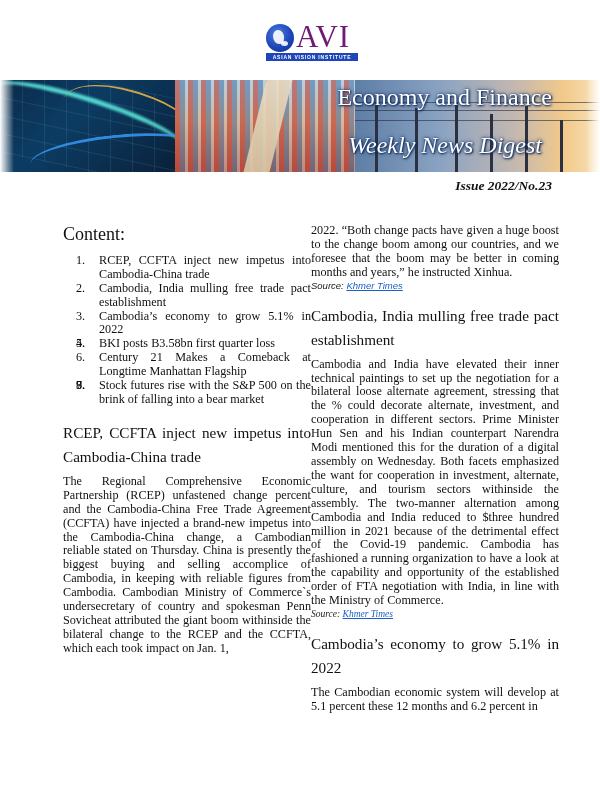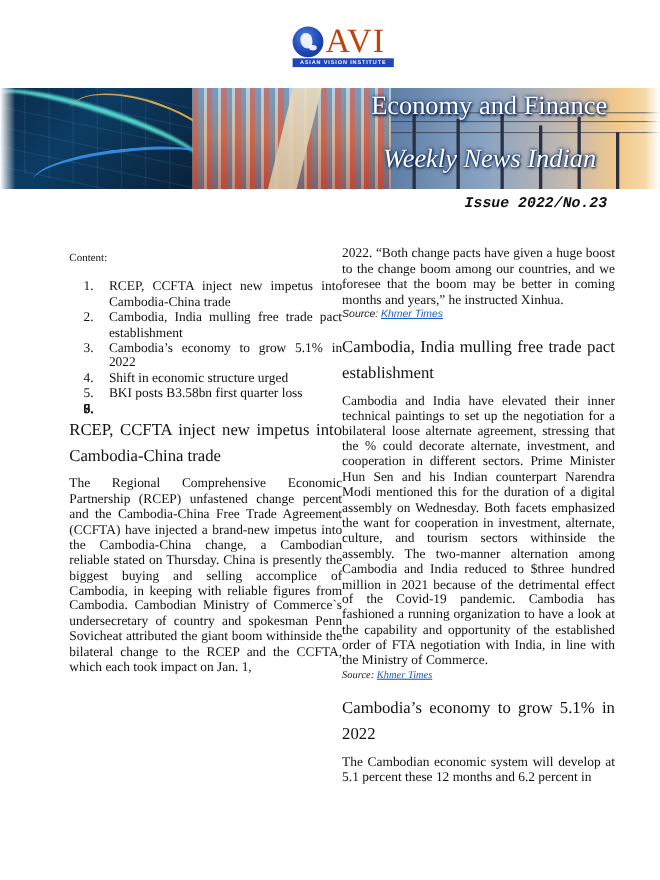--- a/index.html
+++ b/index.html
@@ -8,21 +8,21 @@
 
   
   .logo { position: absolute; left: 266px; top: 22px; width: 92px; height: 40px; }
   .logo .globe { position: absolute; left: 0; top: 2px; width: 28px; height: 28px; border-radius: 50%;
     background: radial-gradient(circle at 40% 35%, #4d7fe0 0%, #1e46b8 55%, #122f8a 100%); }
   .logo .globe::before { content: ""; position: absolute; left: 7px; top: 6px; width: 11px; height: 14px;
     background: #ffffff; border-radius: 45% 55% 40% 60%; opacity: 0.9; }
   .logo .globe::after { content: ""; position: absolute; left: 15px; top: 17px; width: 7px; height: 5px;
     background: #ffffff; border-radius: 50%; opacity: 0.9; }
   .logo .word { position: absolute; left: 30px; top: -2px; font-family: "Liberation Serif", serif;
-    font-size: 31px; color: #c2410c; letter-spacing: 1px; line-height: 34px; }
+    font-size: 31px; color: #701a75; letter-spacing: 1px; line-height: 34px; }
   .logo .tagline { position: absolute; left: 0; top: 31px; width: 92px; height: 8px; background: #1e46b8;
     color: #fff; font-family: "Liberation Sans", sans-serif; font-size: 5px; font-weight: bold;
     letter-spacing: 0.8px; text-align: center; line-height: 8px; }
 
   
   .banner { position: absolute; left: 0; top: 80px; width: 600px; height: 92px; overflow: hidden; }
   .banner .panel1 { position: absolute; left: 0; top: 0; width: 180px; height: 92px;
     background: linear-gradient(135deg, #0b2a4a 0%, #0c3c63 40%, #0a2038 100%);
     -webkit-mask-image: linear-gradient(to right, transparent 0, #000 14px); }
   .banner .panel1 .line1 { position: absolute; left: -10px; top: 18px; width: 200px; height: 40px;
@@ -44,29 +44,29 @@
   .banner .panel3 { position: absolute; left: 355px; top: 0; width: 245px; height: 92px;
     background: linear-gradient(90deg, #5e7ea6 0%, #8aa3c2 35%, #c3b8b0 65%, #f2c98a 85%, #f7e2b8 100%);
     -webkit-mask-image: linear-gradient(to left, transparent 0, #000 14px); }
   .banner .panel3 .tower { position: absolute; bottom: 0; width: 3px; background: #2b3140; }
   .banner .panel3 .wire { position: absolute; left: 0; width: 245px; height: 1px; background: rgba(40,40,60,0.6); }
   .banner-title { position: absolute; right: 48px; top: 4px; font-family: "Liberation Serif", serif;
     font-size: 24px; color: #ffffff; text-shadow: 0 0 4px #1b3a6e, 0 0 2px #1b3a6e, 1px 1px 2px #0f2447; white-space: nowrap; }
   .banner-subtitle { position: absolute; right: 58px; top: 52px; font-family: "Liberation Serif", serif;
     font-style: italic; font-size: 24px; color: #ffffff; text-shadow: 0 0 4px #1b3a6e, 0 0 2px #1b3a6e, 1px 1px 2px #0f2447; white-space: nowrap; }
 
-  .issue { position: absolute; right: 48px; top: 178px; font-family: Liberation Mono, monospace;
+  .issue { position: absolute; right: 48px; top: 178px; font-family: Liberation Serif, serif;
     font-style: italic; font-weight: bold; font-size: 13.5px; color: #111; }
 
   
   .col { position: absolute; top: 224px; width: 248px; font-size: 12.2px; line-height: 13.9px; }
   .col-left { left: 63px; }
   .col-right { left: 311px; }
 
-  .toc-title { font-size: 10px; margin-top: 4px; margin-bottom: 12px; }
+  .toc-title { font-size: 18px; margin-top: 4px; margin-bottom: 12px; }
   .toc { list-style: none; padding-left: 0; }
   .toc li { position: relative; padding-left: 36px; text-align: justify; text-align-last: left; margin-bottom: 0; }
   .toc li .num { position: absolute; left: 13px; top: 0; width: 20px; text-align: left; }
 
   h2 { font-weight: normal; font-size: 15.2px; line-height: 24px; text-align: justify; text-align-last: left; }
   .col-left h2 { margin-top: 14px; margin-bottom: 6px; }
   .col-right h2 { margin-top: 8px; margin-bottom: 6px; }
   p.body { text-align: justify; }
   .source { font-family: "Liberation Sans", "DejaVu Sans", sans-serif; font-style: italic; font-size: 9.5px;
     line-height: 12px; color: #222; }
@@ -97,37 +97,37 @@
     <div class="wire" style="top:30px"></div>
     <div class="wire" style="top:40px"></div>
     <div class="tower" style="left:20px;height:70px"></div>
     <div class="tower" style="left:60px;height:64px"></div>
     <div class="tower" style="left:100px;height:70px"></div>
     <div class="tower" style="left:135px;height:58px"></div>
     <div class="tower" style="left:170px;height:66px"></div>
     <div class="tower" style="left:205px;height:52px"></div>
   </div>
   <div class="banner-title">Economy and Finance</div>
-  <div class="banner-subtitle">Weekly News Indian</div>
+  <div class="banner-subtitle">Weekly News Digest</div>
 </div>
 
 <div class="issue">Issue 2022/No.23</div>
 
 <div class="col col-left">
   <div class="toc-title">Content:</div>
   <ol class="toc">
     <li><span class="num">1.</span><span>RCEP, CCFTA inject new impetus into Cambodia-China trade</span></li>
     <li><span class="num">2.</span><span>Cambodia, India mulling free trade pact establishment</span></li>
     <li><span class="num">3.</span><span>Cambodia’s economy to grow 5.1% in 2022</span></li>
-    <li><span class="num">4.</span><span>Shift in economic structure urged</span></li>
+    <li><span class="num">4.</span></li>
     <li><span class="num">5.</span><span>BKI posts B3.58bn first quarter loss</span></li>
-    <li><span class="num">6.</span></li>
+    <li><span class="num">6.</span><span>Century 21 Makes a Comeback at Longtime Manhattan Flagship</span></li>
     <li><span class="num">7.</span></li>
     <li><span class="num">8.</span></li>
-    <li><span class="num">9.</span></li>
+    <li><span class="num">9.</span><span>Stock futures rise with the S&amp;P 500 on the brink of falling into a bear market</span></li>
   </ol>
 
   <h2>RCEP, CCFTA inject new impetus into Cambodia-China trade</h2>
   <p class="body">The Regional Comprehensive Economic Partnership (RCEP) unfastened change percent and the Cambodia-China Free Trade Agreement (CCFTA) have injected a brand-new impetus into the Cambodia-China change, a Cambodian reliable stated on Thursday. China is presently the biggest buying and selling accomplice of Cambodia, in keeping with reliable figures from Cambodia. Cambodian Ministry of Commerce`s undersecretary of country and spokesman Penn Sovicheat attributed the giant boom withinside the bilateral change to the RCEP and the CCFTA, which each took impact on Jan. 1,</p>
 </div>
 
 <div class="col col-right">
   <p class="body">2022. “Both change pacts have given a huge boost to the change boom among our countries, and we foresee that the boom may be better in coming months and years,” he instructed Xinhua.</p>
   <div class="source">
     <span>Source: </span><a>Khmer Times</a>

